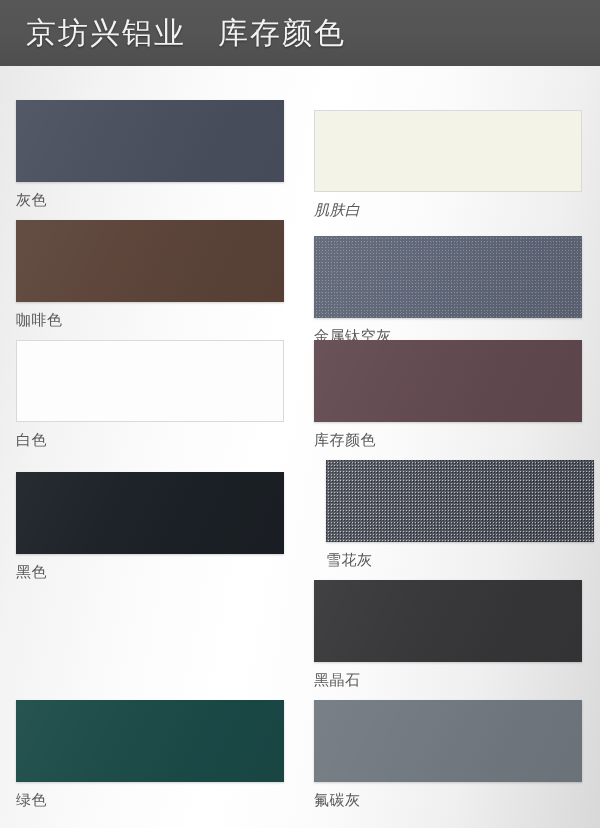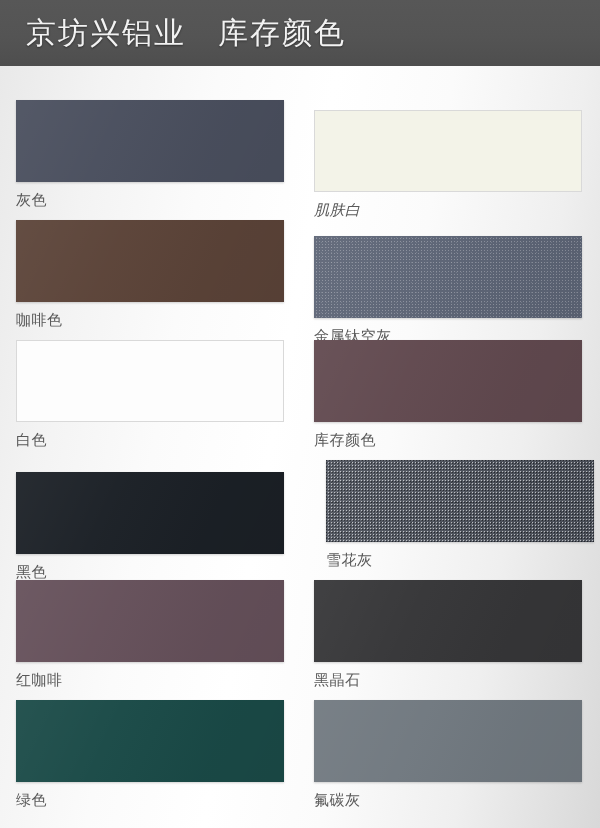--- a/index.html
+++ b/index.html
@@ -176,26 +176,20 @@
         </div>
         <div class="swatch-label">黑色</div>
       </div>
       <div class="swatch-cell col-right" style="top: 394px; padding-left: 12px;">
         <div class="swatch-chip texture-coarse" style="background: rgb(77, 82, 92);">
           <div class="grain"></div>
           <div class="sheen"></div>
         </div>
         <div class="swatch-label">雪花灰</div>
       </div>
-      <div class="swatch-cell col-left" style="top: 514px;">
-        <div class="swatch-chip" style="background: rgb(101, 80, 90);">
-          <div class="sheen"></div>
-        </div>
-        <div class="swatch-label">红咖啡</div>
-      </div>
       <div class="swatch-cell col-left" style="top: 634px;">
         <div class="swatch-chip" style="background: rgb(26, 74, 71);">
           <div class="sheen"></div>
         </div>
         <div class="swatch-label">绿色</div>
       </div>
       <div class="swatch-cell col-right" style="top: 514px;">
         <div class="swatch-chip" style="background: rgb(54, 54, 56);">
           <div class="sheen"></div>
         </div>

